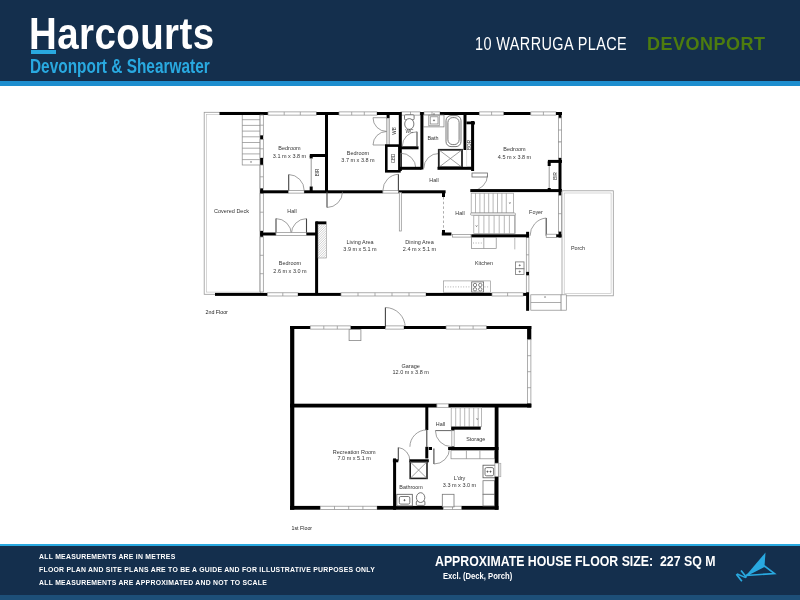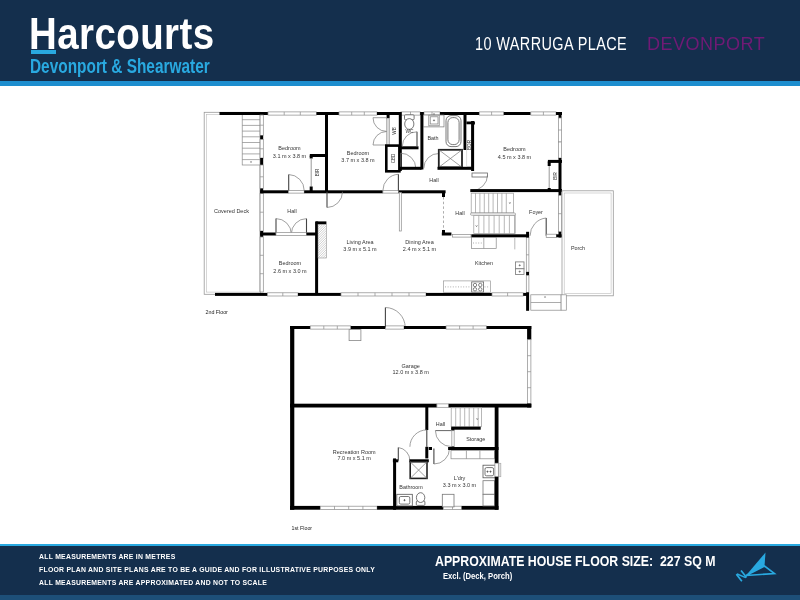--- a/index.html
+++ b/index.html
@@ -4,21 +4,21 @@
 <style>
   html,body { margin:0; padding:0; width:800px; height:600px; background:#fff; overflow:hidden;
               font-family:"Liberation Sans",sans-serif; }
   .hdr { position:absolute; left:0; top:0; width:800px; height:81px; background:#142f4d; }
   .hdr-line { position:absolute; left:0; top:81px; width:800px; height:5px; background:#1d8ecf; }
   .harcourts { position:absolute; left:29px; top:9px; color:#fff; font-size:44px; font-weight:bold;
                letter-spacing:0.5px; transform:scaleX(0.874); transform-origin:left top; }
   .ha-under { position:absolute; left:31px; top:50px; width:25px; height:4px; background:#29a9e0; }
   .sub { position:absolute; left:30px; top:54.5px; color:#29a9e0; font-size:20px; font-weight:bold; transform:scaleX(0.77); transform-origin:left top; }
   .addr { position:absolute; left:475px; top:33.5px; color:#fff; font-size:18px; letter-spacing:0.5px; transform:scaleX(0.803); transform-origin:left top; }
-  .suburb { position:absolute; left:647px; top:33.5px; color:#701a75; font-size:18px; font-weight:normal; letter-spacing:0.5px;text-align:right; }
+  .suburb { position:absolute; left:647px; top:33.5px; color:#4d7c0f; font-size:18px; font-weight:bold; letter-spacing:0.5px;text-align:right; }
   .ftr { position:absolute; left:0; top:546px; width:800px; height:54px; background:#142f4d; }
   .ftr-line { position:absolute; left:0; top:544px; width:800px; height:2px; background:#29a9e0; }
   .ftr-bot { position:absolute; left:0; top:595px; width:800px; height:5px; background:#1d4f78; }
   .f1 { position:absolute; left:39px; top:551.5px; color:#fff; font-size:8px; font-weight:bold; letter-spacing:0.3px; transform:scaleX(0.857); transform-origin:left top; }
   .f2 { position:absolute; left:39px; top:565px; color:#fff; font-size:8px; font-weight:bold; letter-spacing:0.3px; transform:scaleX(0.857); transform-origin:left top; }
   .f3 { position:absolute; left:39px; top:577.5px; color:#fff; font-size:8px; font-weight:bold; letter-spacing:0.3px; transform:scaleX(0.857); transform-origin:left top; }
   .size { position:absolute; left:435px; top:553px; color:#fff; font-size:14px; font-weight:bold; transform:scaleX(0.88); transform-origin:left top; }
   .excl { position:absolute; left:443px; top:570.5px; color:#fff; font-size:9px; font-weight:bold; transform:scaleX(0.85); transform-origin:left top; }
   svg.plan { position:absolute; left:0; top:0; }
 </style>

